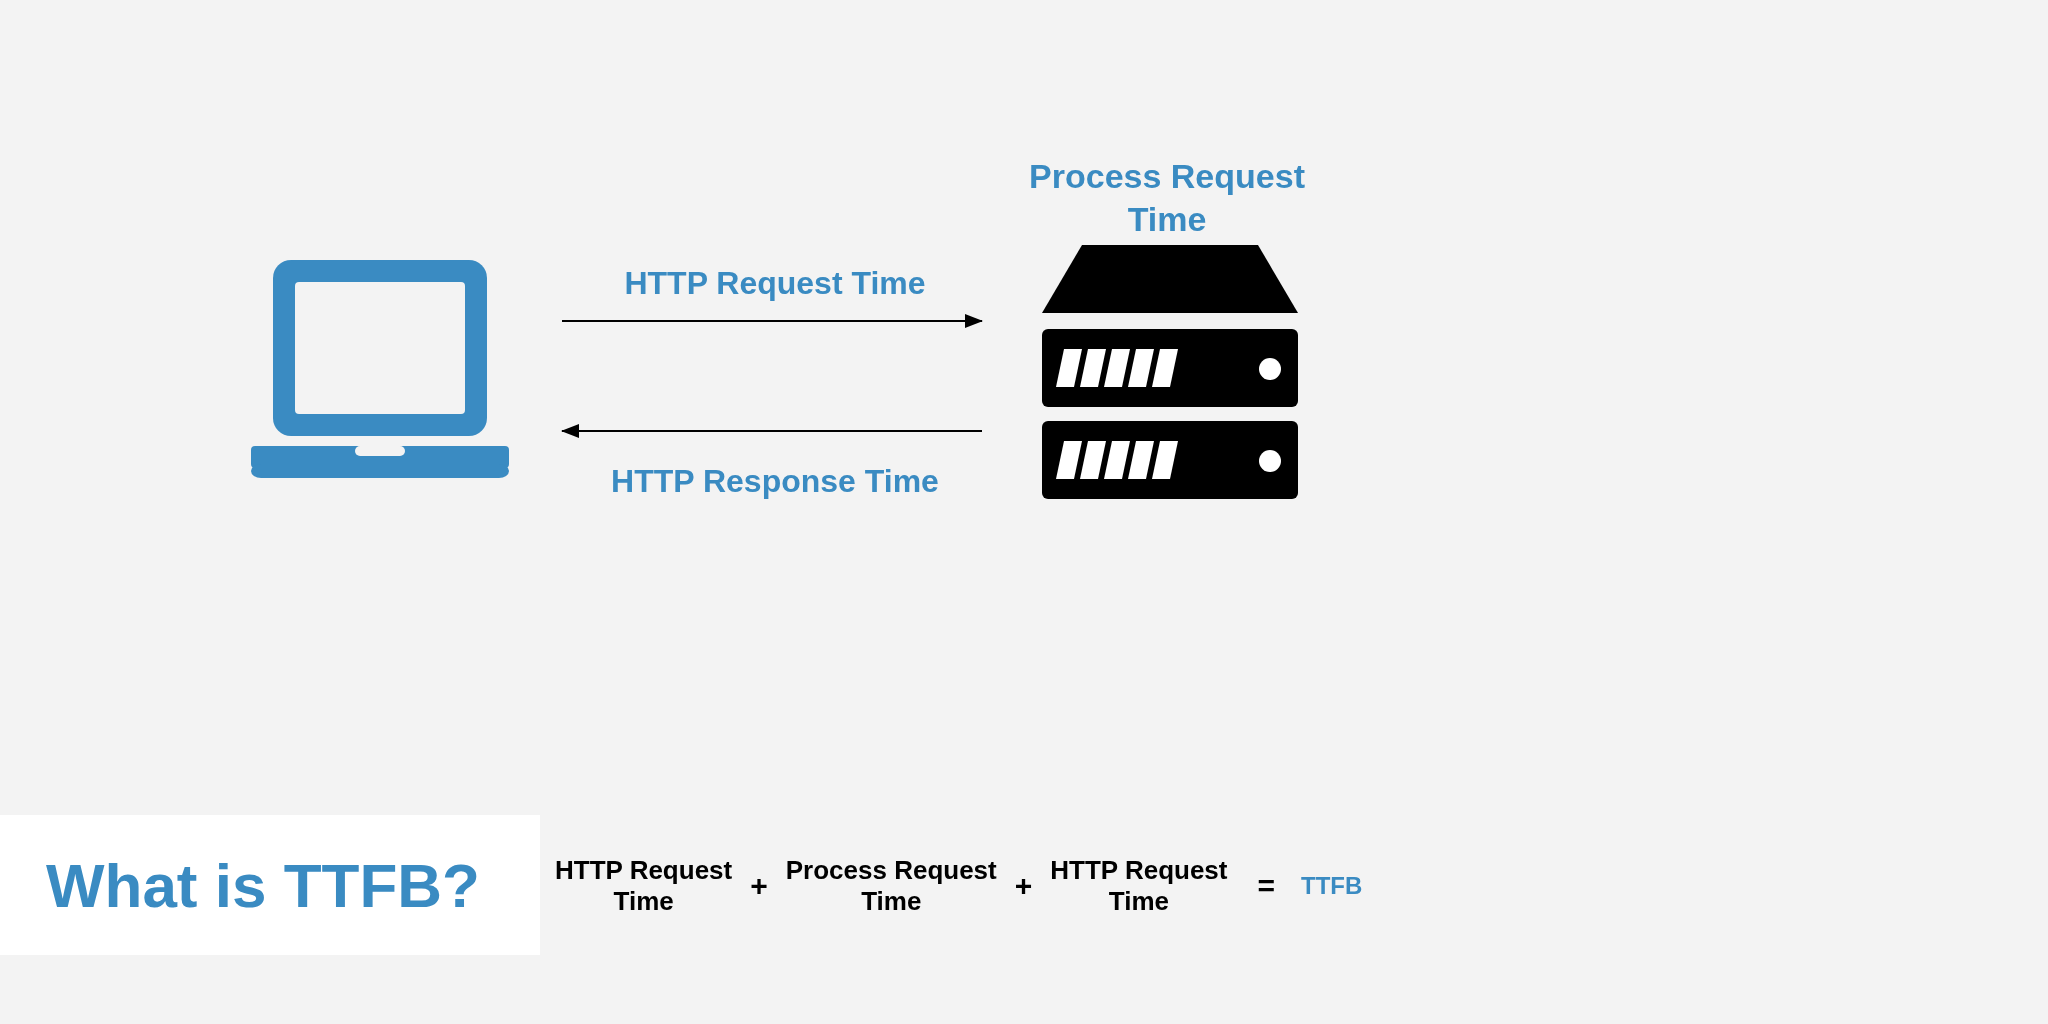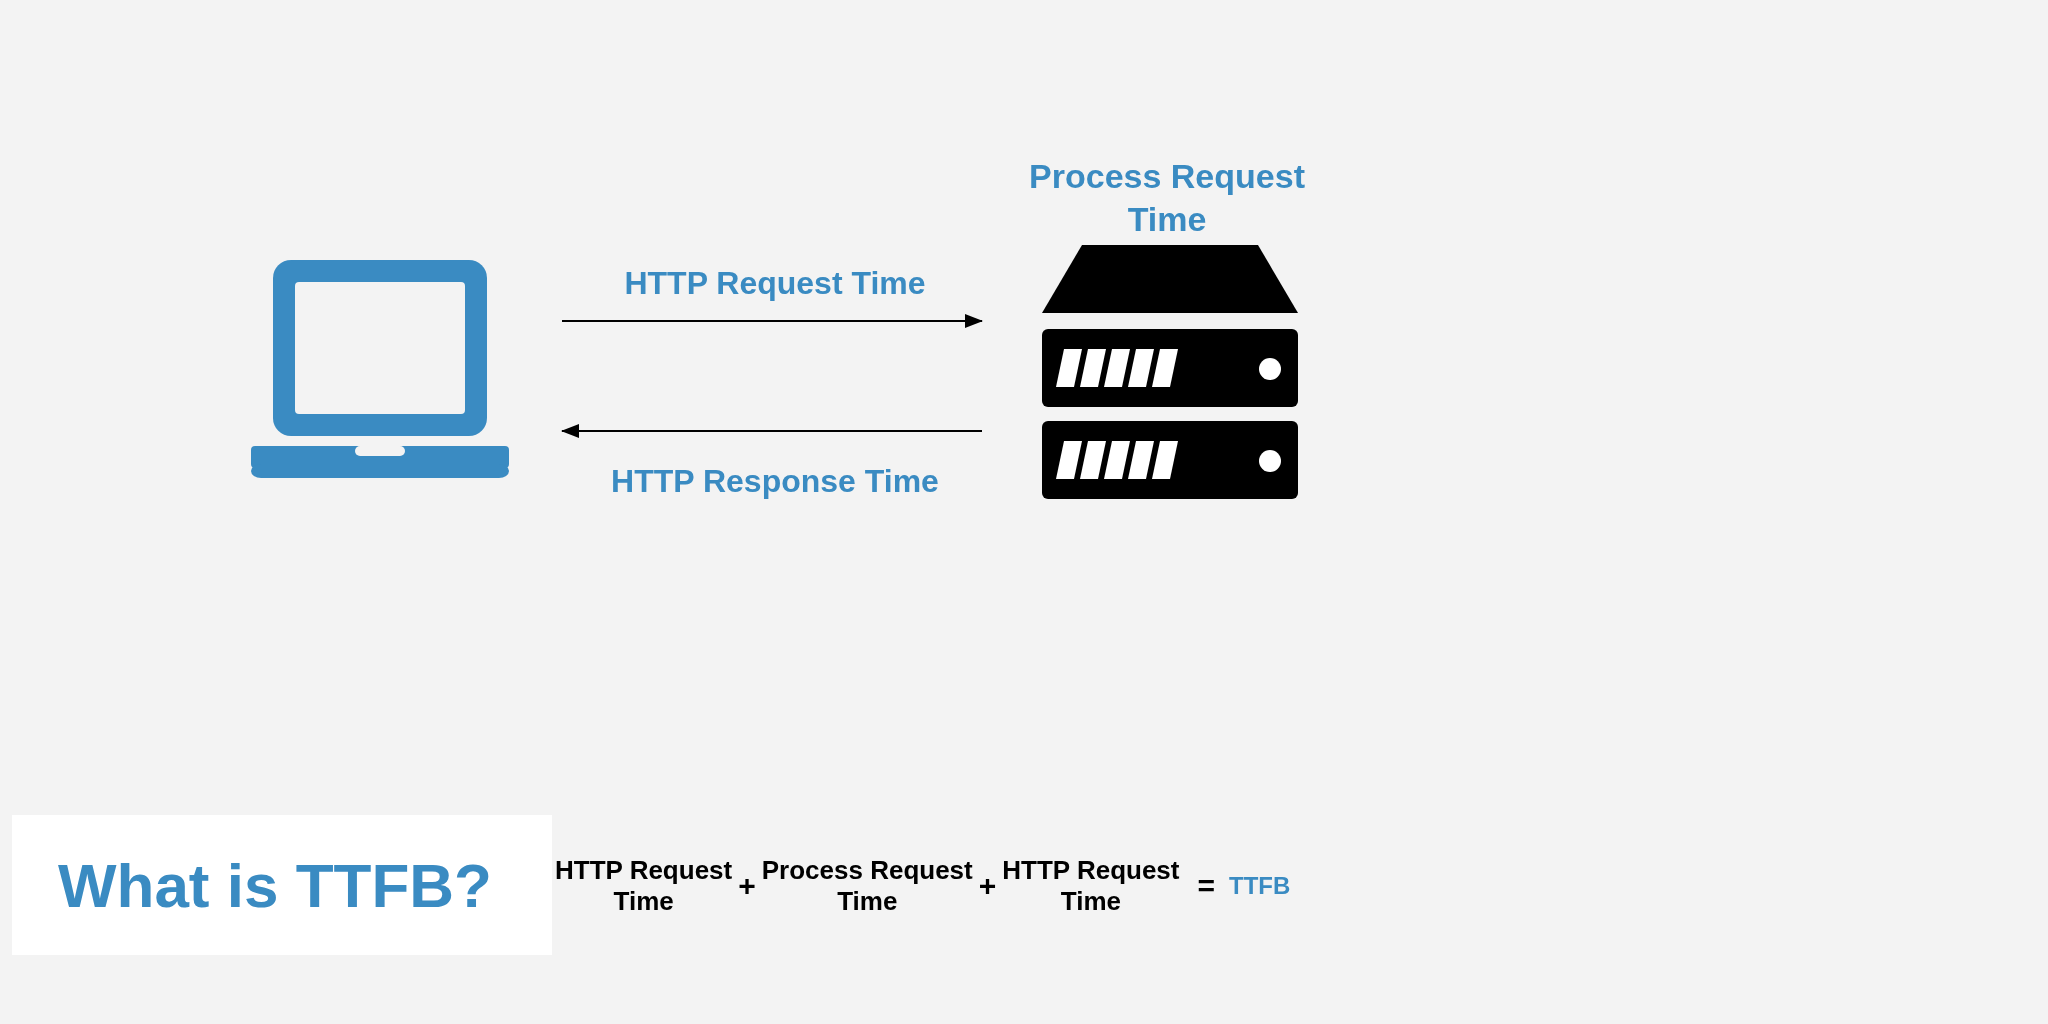--- a/index.html
+++ b/index.html
@@ -77,42 +77,42 @@
     border-left: 18px solid #000;
   }
   .arrow.left::after {
     left: -1px; top: -6px;
     border-right: 18px solid #000;
   }
 
   
   .title-box {
     position: absolute;
-    left: 12px;
+    left: 0;
     top: 815px;
     width: 540px;
     height: 140px;
     background: #fff;
     display: flex;
     align-items: center;
     padding-left: 46px;
   }
   .title-box .title {
     font-size: 62px;
     font-weight: 700;
   }
 
   
   .formula {
     position: absolute;
     left: 555px;
     top: 855px;
     display: flex;
     align-items: center;
-    gap: 0;
+    gap: 12px;
   }
   .formula .term {
     font-size: 26px;
     font-weight: 700;
     text-align: center;
     line-height: 1.2;
     white-space: pre-line;
   }
   .formula .op {
     font-size: 30px;

